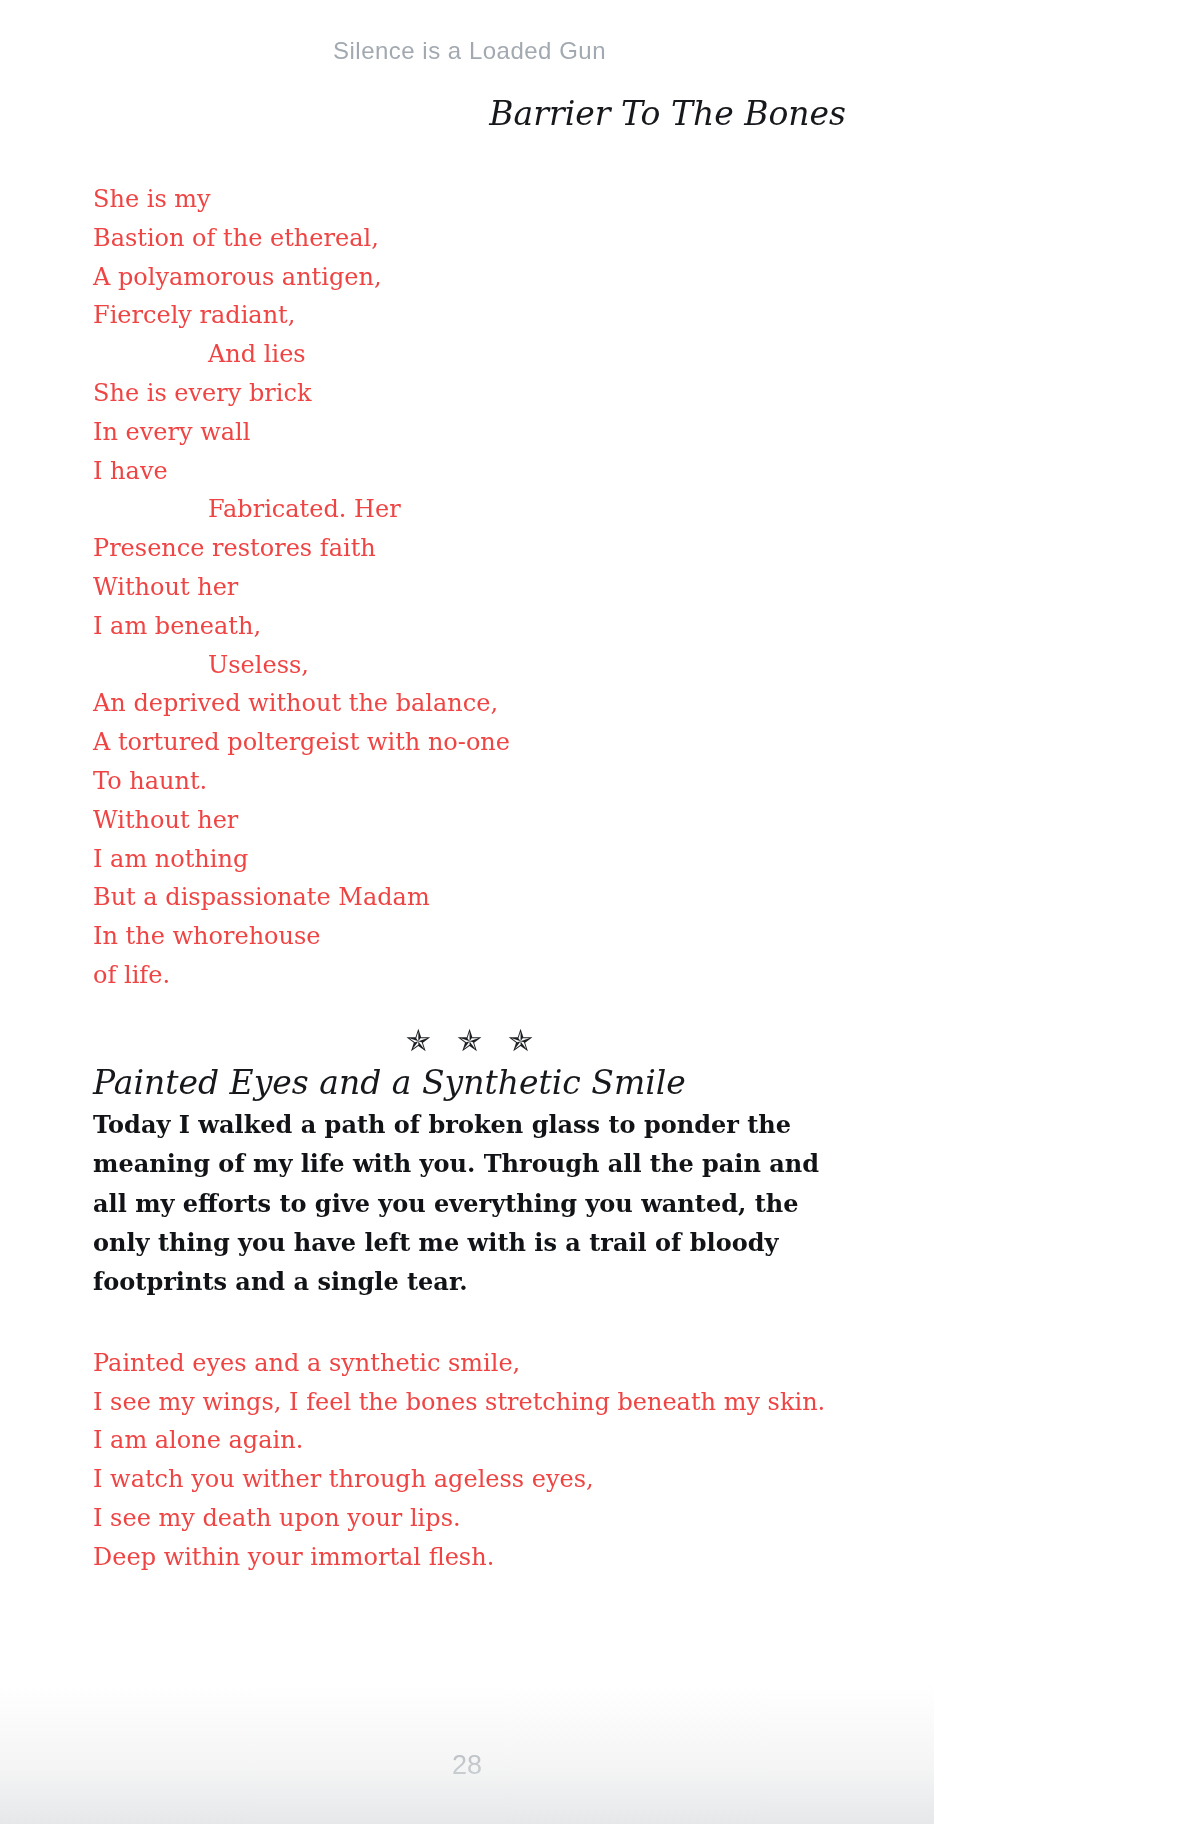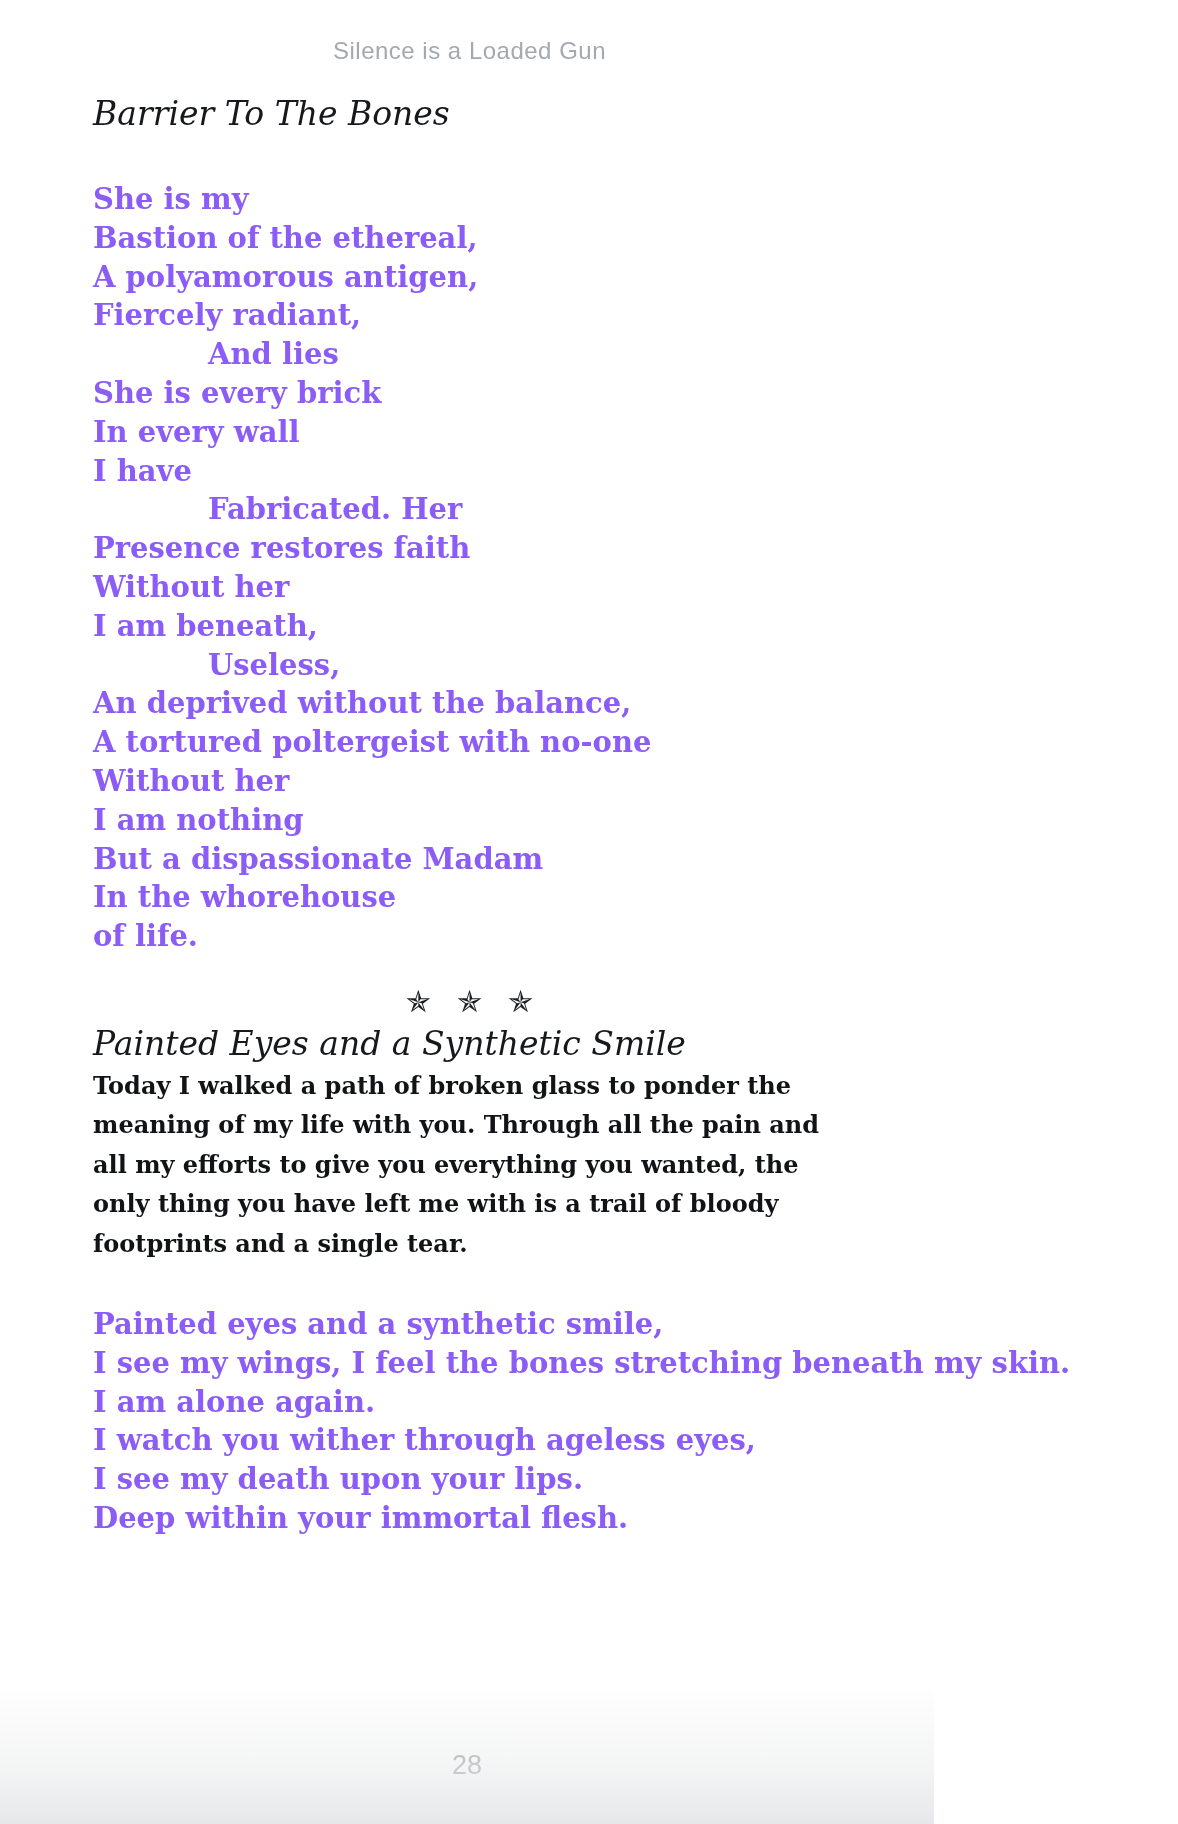--- a/index.html
+++ b/index.html
@@ -30,26 +30,25 @@
     color: #a2a9b0;
   }
   h1.poem-title {
     font-family: "DejaVu Serif", serif;
     font-style: italic;
     font-weight: normal;
     font-size: 33px;
     line-height: 44px;
     color: #16181b;
   }
-  #poem1-title { margin-top: 26px; }
+  #poem1-title { margin-top: 26px; text-align: right; }
   #poem2-title { }
   .poem {
-    font-size: 29px;
-    color: #8b5cf6;
-    font-weight: bold;
+    font-size: 24px;
+    color: #ef4444;
   }
   #poem1-body { margin-top: 44px; }
   #poem2-body { margin-top: 42px; }
   .poem-line {
     line-height: 38.8px;
     white-space: pre;
   }
   .poem-line.indented {
     padding-left: 115px;
   }
@@ -108,20 +107,21 @@
         <div class="poem-line">She is every brick</div>
         <div class="poem-line">In every wall</div>
         <div class="poem-line">I have</div>
         <div class="poem-line indented">Fabricated. Her</div>
         <div class="poem-line">Presence restores faith</div>
         <div class="poem-line">Without her</div>
         <div class="poem-line">I am beneath,</div>
         <div class="poem-line indented">Useless,</div>
         <div class="poem-line">An deprived without the balance,</div>
         <div class="poem-line">A tortured poltergeist with no-one</div>
+        <div class="poem-line">To haunt.</div>
         <div class="poem-line">Without her</div>
         <div class="poem-line">I am nothing</div>
         <div class="poem-line">But a dispassionate Madam</div>
         <div class="poem-line">In the whorehouse</div>
         <div class="poem-line">of life.</div>
       </div>
 
     <div class="separator">
       <span class="star">✯</span><span class="star">✯</span><span class="star">✯</span>
     </div>

